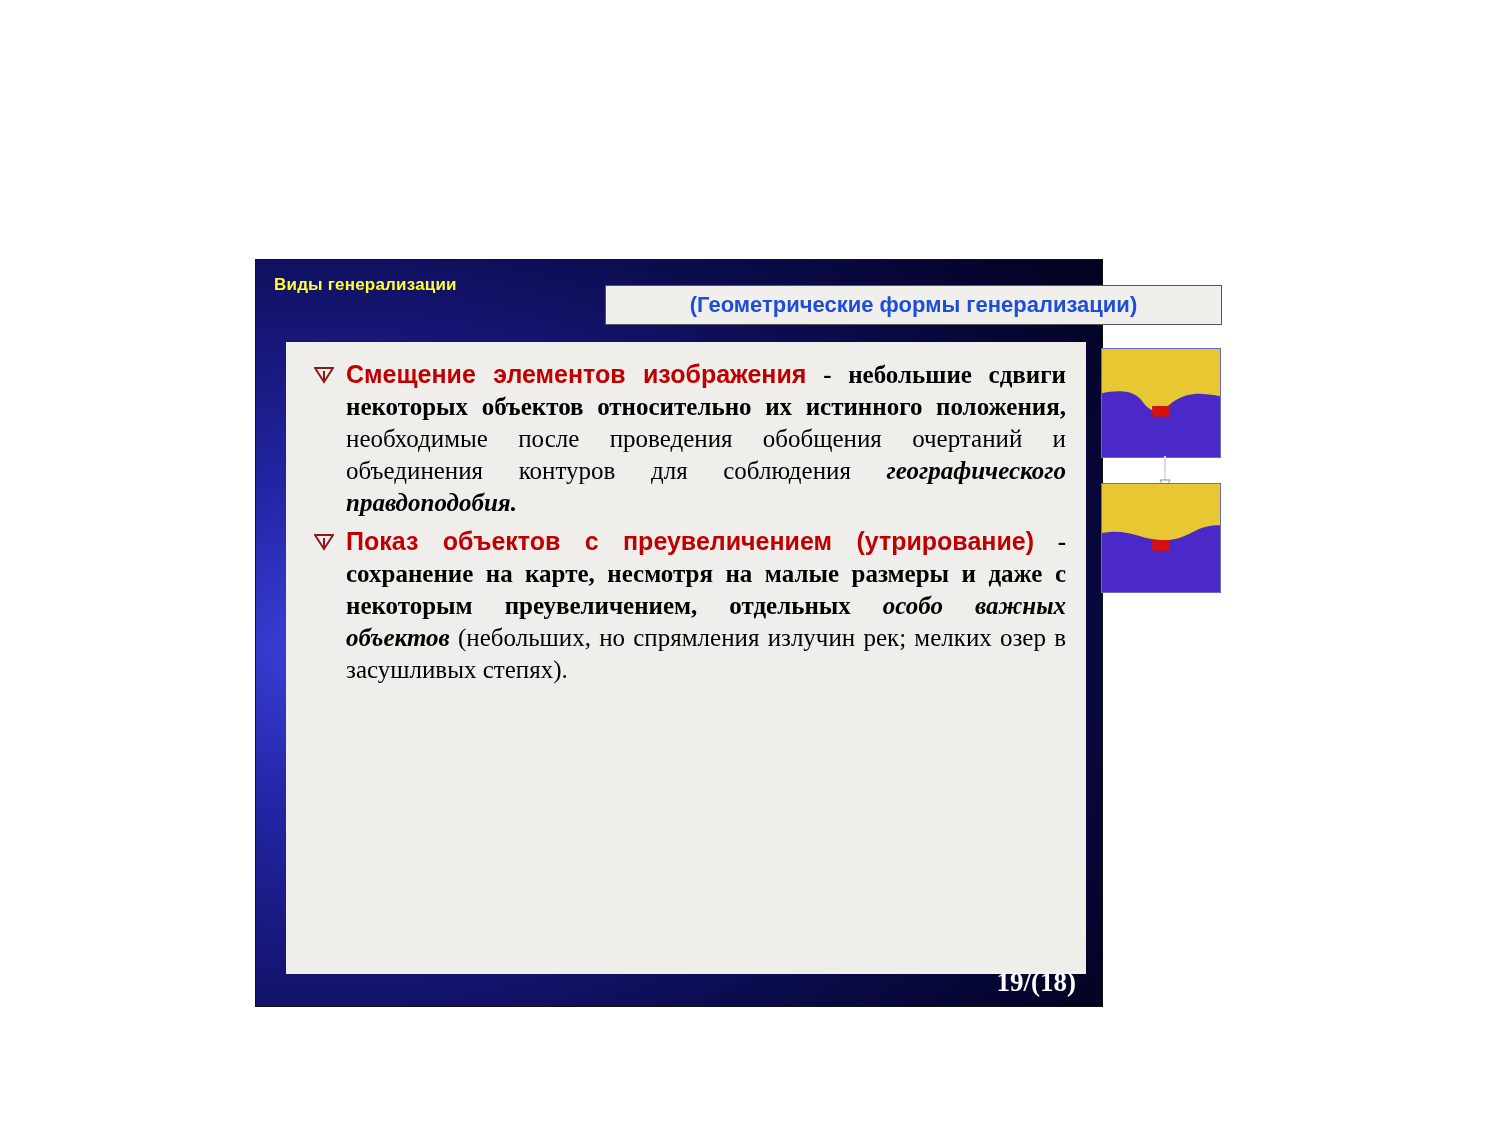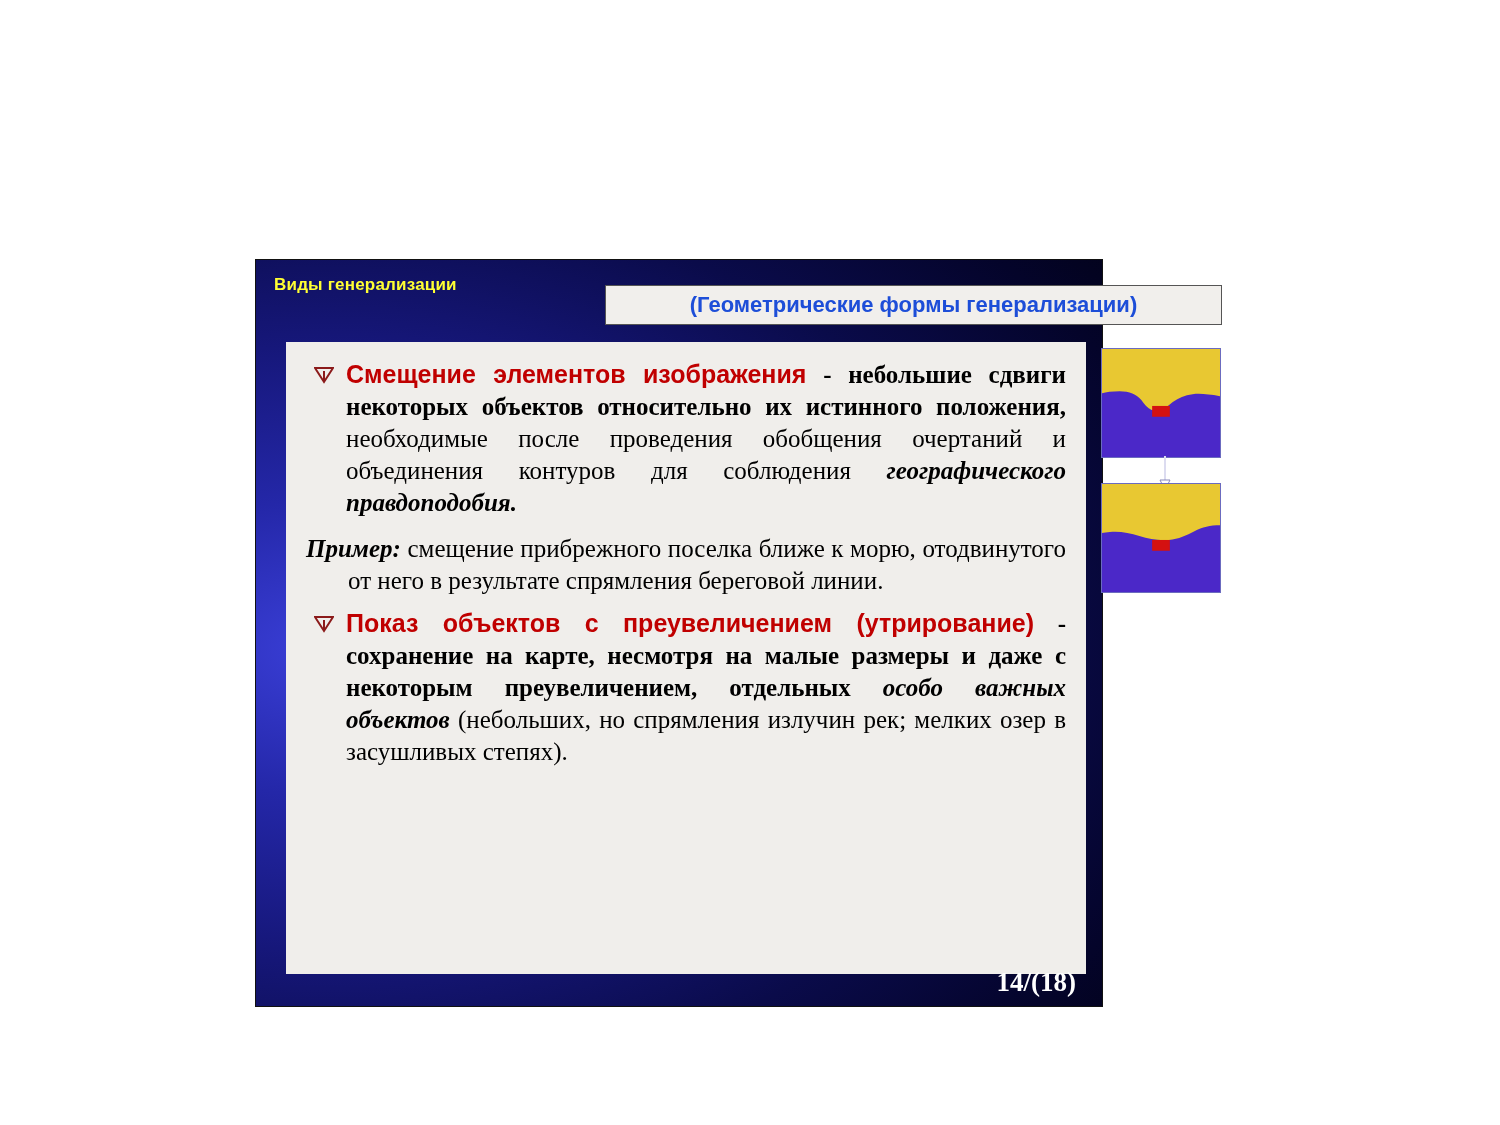--- a/index.html
+++ b/index.html
@@ -164,25 +164,20 @@
     <div class="para bulleted">
       <span class="bullet-icon">
         <svg viewBox="0 0 20 18" width="20" height="18" aria-hidden="true">
           <path d="M1 2 L19 2 L10 16 Z" fill="none" stroke="#8b1a1a" stroke-width="2"></path>
           <path d="M10 16 L10 5" stroke="#8b1a1a" stroke-width="2"></path>
         </svg>
       </span>
       <span class="lead-red">Смещение элементов изображения</span><span class="b"> - </span><span class="b">небольшие сдвиги некоторых объектов относительно их истинного положения,</span><span> необходимые после проведения обобщения очертаний и объединения контуров для соблюдения </span><span class="bi">географического правдоподобия.</span>
     </div>
 
-    <div class="example">
-      <span class="hang">
-        <span class="bi">Пример:</span><span> смещение прибрежного поселка ближе к морю, отодвинутого от него в результате спрямления береговой линии.</span>
-      </span>
-    </div>
 
     <div class="para bulleted">
       <span class="bullet-icon">
         <svg viewBox="0 0 20 18" width="20" height="18" aria-hidden="true">
           <path d="M1 2 L19 2 L10 16 Z" fill="none" stroke="#8b1a1a" stroke-width="2"></path>
           <path d="M10 16 L10 5" stroke="#8b1a1a" stroke-width="2"></path>
         </svg>
       </span>
       <span class="lead-red">Показ объектов с преувеличением (утрирование)</span><span class="b"> - </span><span class="b">сохранение на карте, несмотря на малые размеры и даже с некоторым преувеличением</span><span class="b">, отдельных </span><span class="bi">особо важных объектов</span><span> (небольших, но спрямления излучин рек; мелких озер в засушливых степях).</span>
     </div>
@@ -205,15 +200,15 @@
   </div>
 
   <div class="fig fig-2">
     <svg viewBox="0 0 120 110" preserveAspectRatio="none" aria-hidden="true">
       <rect x="0" y="0" width="120" height="110" fill="#4b28c8"></rect>
       <path d="M0,0 L120,0 L120,42 C110,42 102,44 94,48 C86,52 78,56 68,57 C58,58 48,56 38,53 C28,50 18,48 8,49 C5,49 2,50 0,50 Z" fill="#e8c832"></path>
       <rect x="51" y="57" width="18" height="11" fill="#d41111"></rect>
     </svg>
   </div>
 
-  <div class="page-num">14/(18)</div>
+  <div class="page-num">19/(18)</div>
 
 </div>
 
 </body></html>

